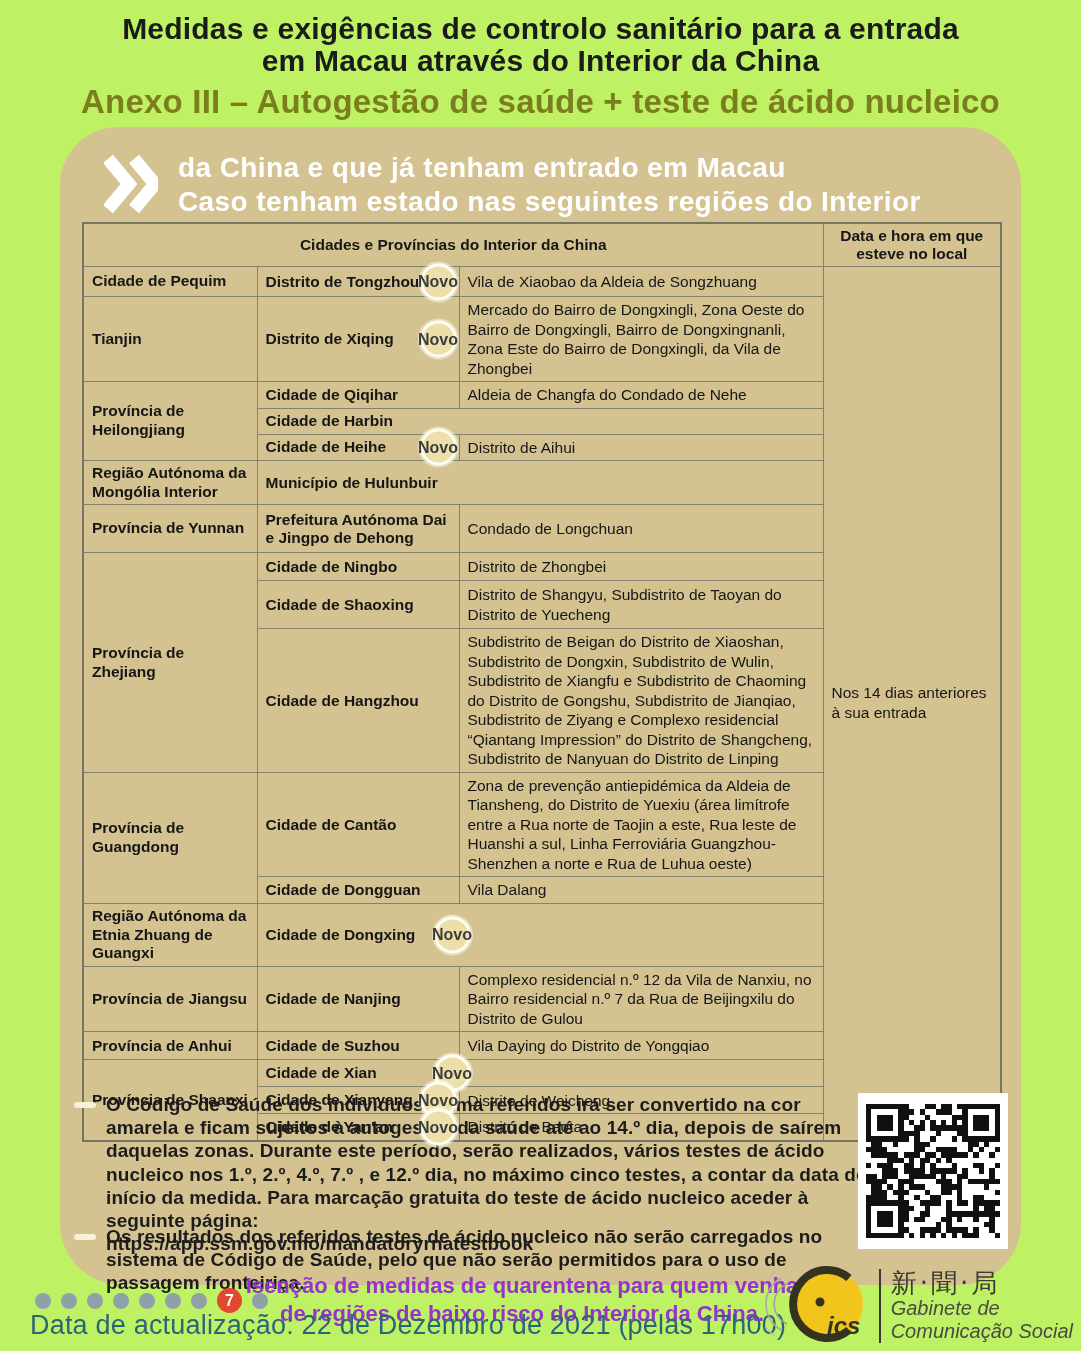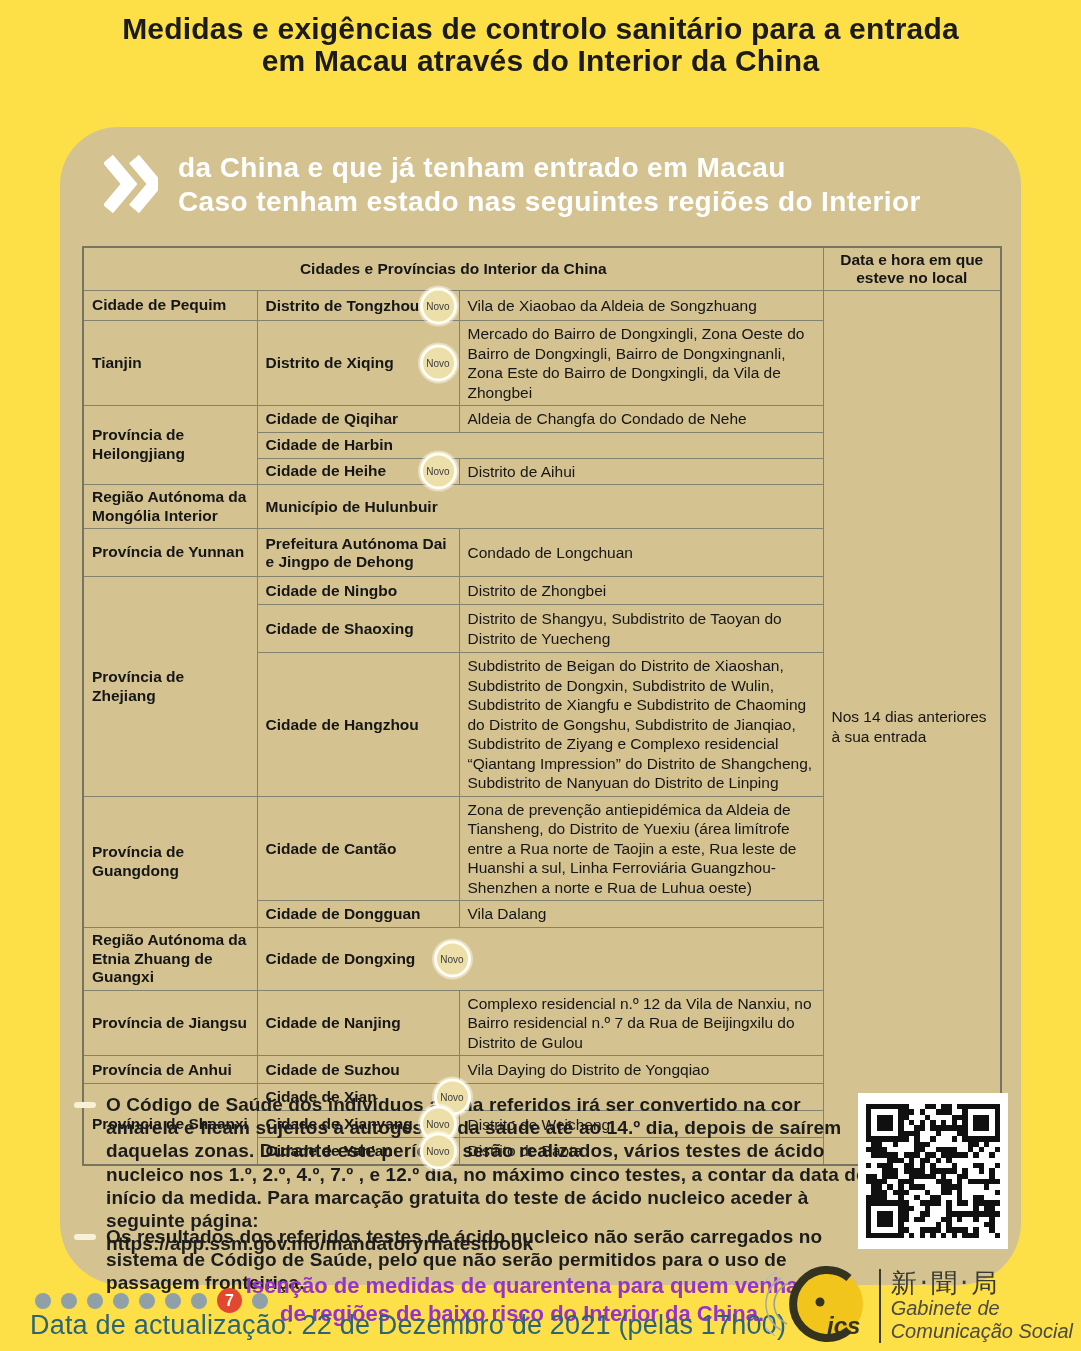--- a/index.html
+++ b/index.html
@@ -1,48 +1,48 @@
 <!DOCTYPE html>
 <html><head>
 <meta charset="utf-8">
 <style>
   * { margin:0; padding:0; box-sizing:border-box; }
   html,body { width:1081px; }
   body { font-family:"Liberation Sans", sans-serif; background:#f4f3f1; }
-  .page { position:relative; width:1081px; height:1351px; background:#fde047; overflow:hidden; }
+  .page { position:relative; width:1081px; height:1351px; background:#bef264; overflow:hidden; }
 
   
   .title-block { position:absolute; top:13px; left:0; width:1081px; text-align:center; }
   .title-line { font-size:30px; font-weight:bold; color:#1b1b1b; line-height:1.07; letter-spacing:.2px; }
   .annex-line { margin-top:6px; font-size:33px; font-weight:bold; color:#7b7d1e; letter-spacing:.2px; }
 
   
   .panel { position:absolute; left:60px; top:127px; width:961px; height:1158px;
            background:#d4c391; border-radius:58px 58px 62px 62px; }
   .panel-header { display:flex; align-items:flex-start; gap:20px; padding:24px 30px 0 44px; }
   .chev { flex:0 0 auto; margin-top:2px; }
   .panel-heading { color:#ffffff; font-weight:bold; font-size:28px; line-height:1.22; letter-spacing:.4px; }
 
   
   table.regions { position:absolute; left:22px; top:95px; width:918px; border-collapse:collapse;
                   table-layout:fixed; background:transparent; }
   table.regions td { border:1px solid #82826e; padding:3px 8px; vertical-align:middle;
                      font-size:15.5px; color:#161616; overflow:visible; }
-  table.regions { border:2px solid #757562;margin-top:24px; }
+  table.regions { border:2px solid #757562; }
   td.th { font-weight:bold; text-align:center; font-size:15.5px; padding:5px 6px; }
   td.prov { color:#136a60; font-weight:bold; line-height:1.2; }
   td.city { font-weight:bold; }
   td.detail { font-weight:normal; line-height:1.26; }
   td.datecell { font-weight:normal; line-height:1.3; font-size:15px; }
   .city-wrap { position:relative; display:block; }
   .novo { position:absolute; top:50%; transform:translateY(-50%); right:-6px;
           width:37px; height:37px; border-radius:50%; background:#ecdfa9;
           border:3px solid #fffdf0; box-shadow:0 0 0 2px rgba(255,255,255,.45);
           display:flex; align-items:center; justify-content:center;
-          font-size:10px; font-weight:normal; color:#3d3d3d; z-index:2;text-align:center; }
+          font-size:16px; font-weight:bold; color:#3d3d3d; z-index:2;text-align:center; }
   .novo.inline { right:auto; left:168px; }
 
   
   .note { position:absolute; display:flex; gap:10px; width:800px; left:14px; }
   .note1 { top:966px; }
   .note2 { top:1098px; }
   .note-dash { flex:0 0 auto; width:22px; height:6px; background:#f7f1d8; border-radius:3px; margin-top:9px; }
   .note-text { font-size:19px; font-weight:bold; color:#1c1c1c; line-height:1.22; width:768px; letter-spacing:.1px; }
   .note-url { display:block; color:#1c1c1c; text-decoration:none; }
 
@@ -67,20 +67,21 @@
   .gcs-org { font-size:20px; font-style:italic; color:#4a4a44; line-height:1.15; }
 </style>
 </head>
 <body>
 
 <div class="page">
 
   <div class="title-block">
     <div class="title-line">Medidas e exigências de controlo sanitário para a entrada</div>
     <div class="title-line">em Macau através do Interior da China</div>
+    <div class="annex-line">Anexo III – Autogestão de saúde + teste de ácido nucleico</div>
   </div>
 
   <div class="panel">
 
     <div class="panel-header">
       <span class="chev">
         <svg width="54" height="62" viewBox="0 0 54 62">
           <path d="M4 6 L25 31 L4 56" stroke="#ffffff" stroke-width="13" fill="none"></path>
           <path d="M30 6 L51 31 L30 56" stroke="#ffffff" stroke-width="13" fill="none"></path>
         </svg>

